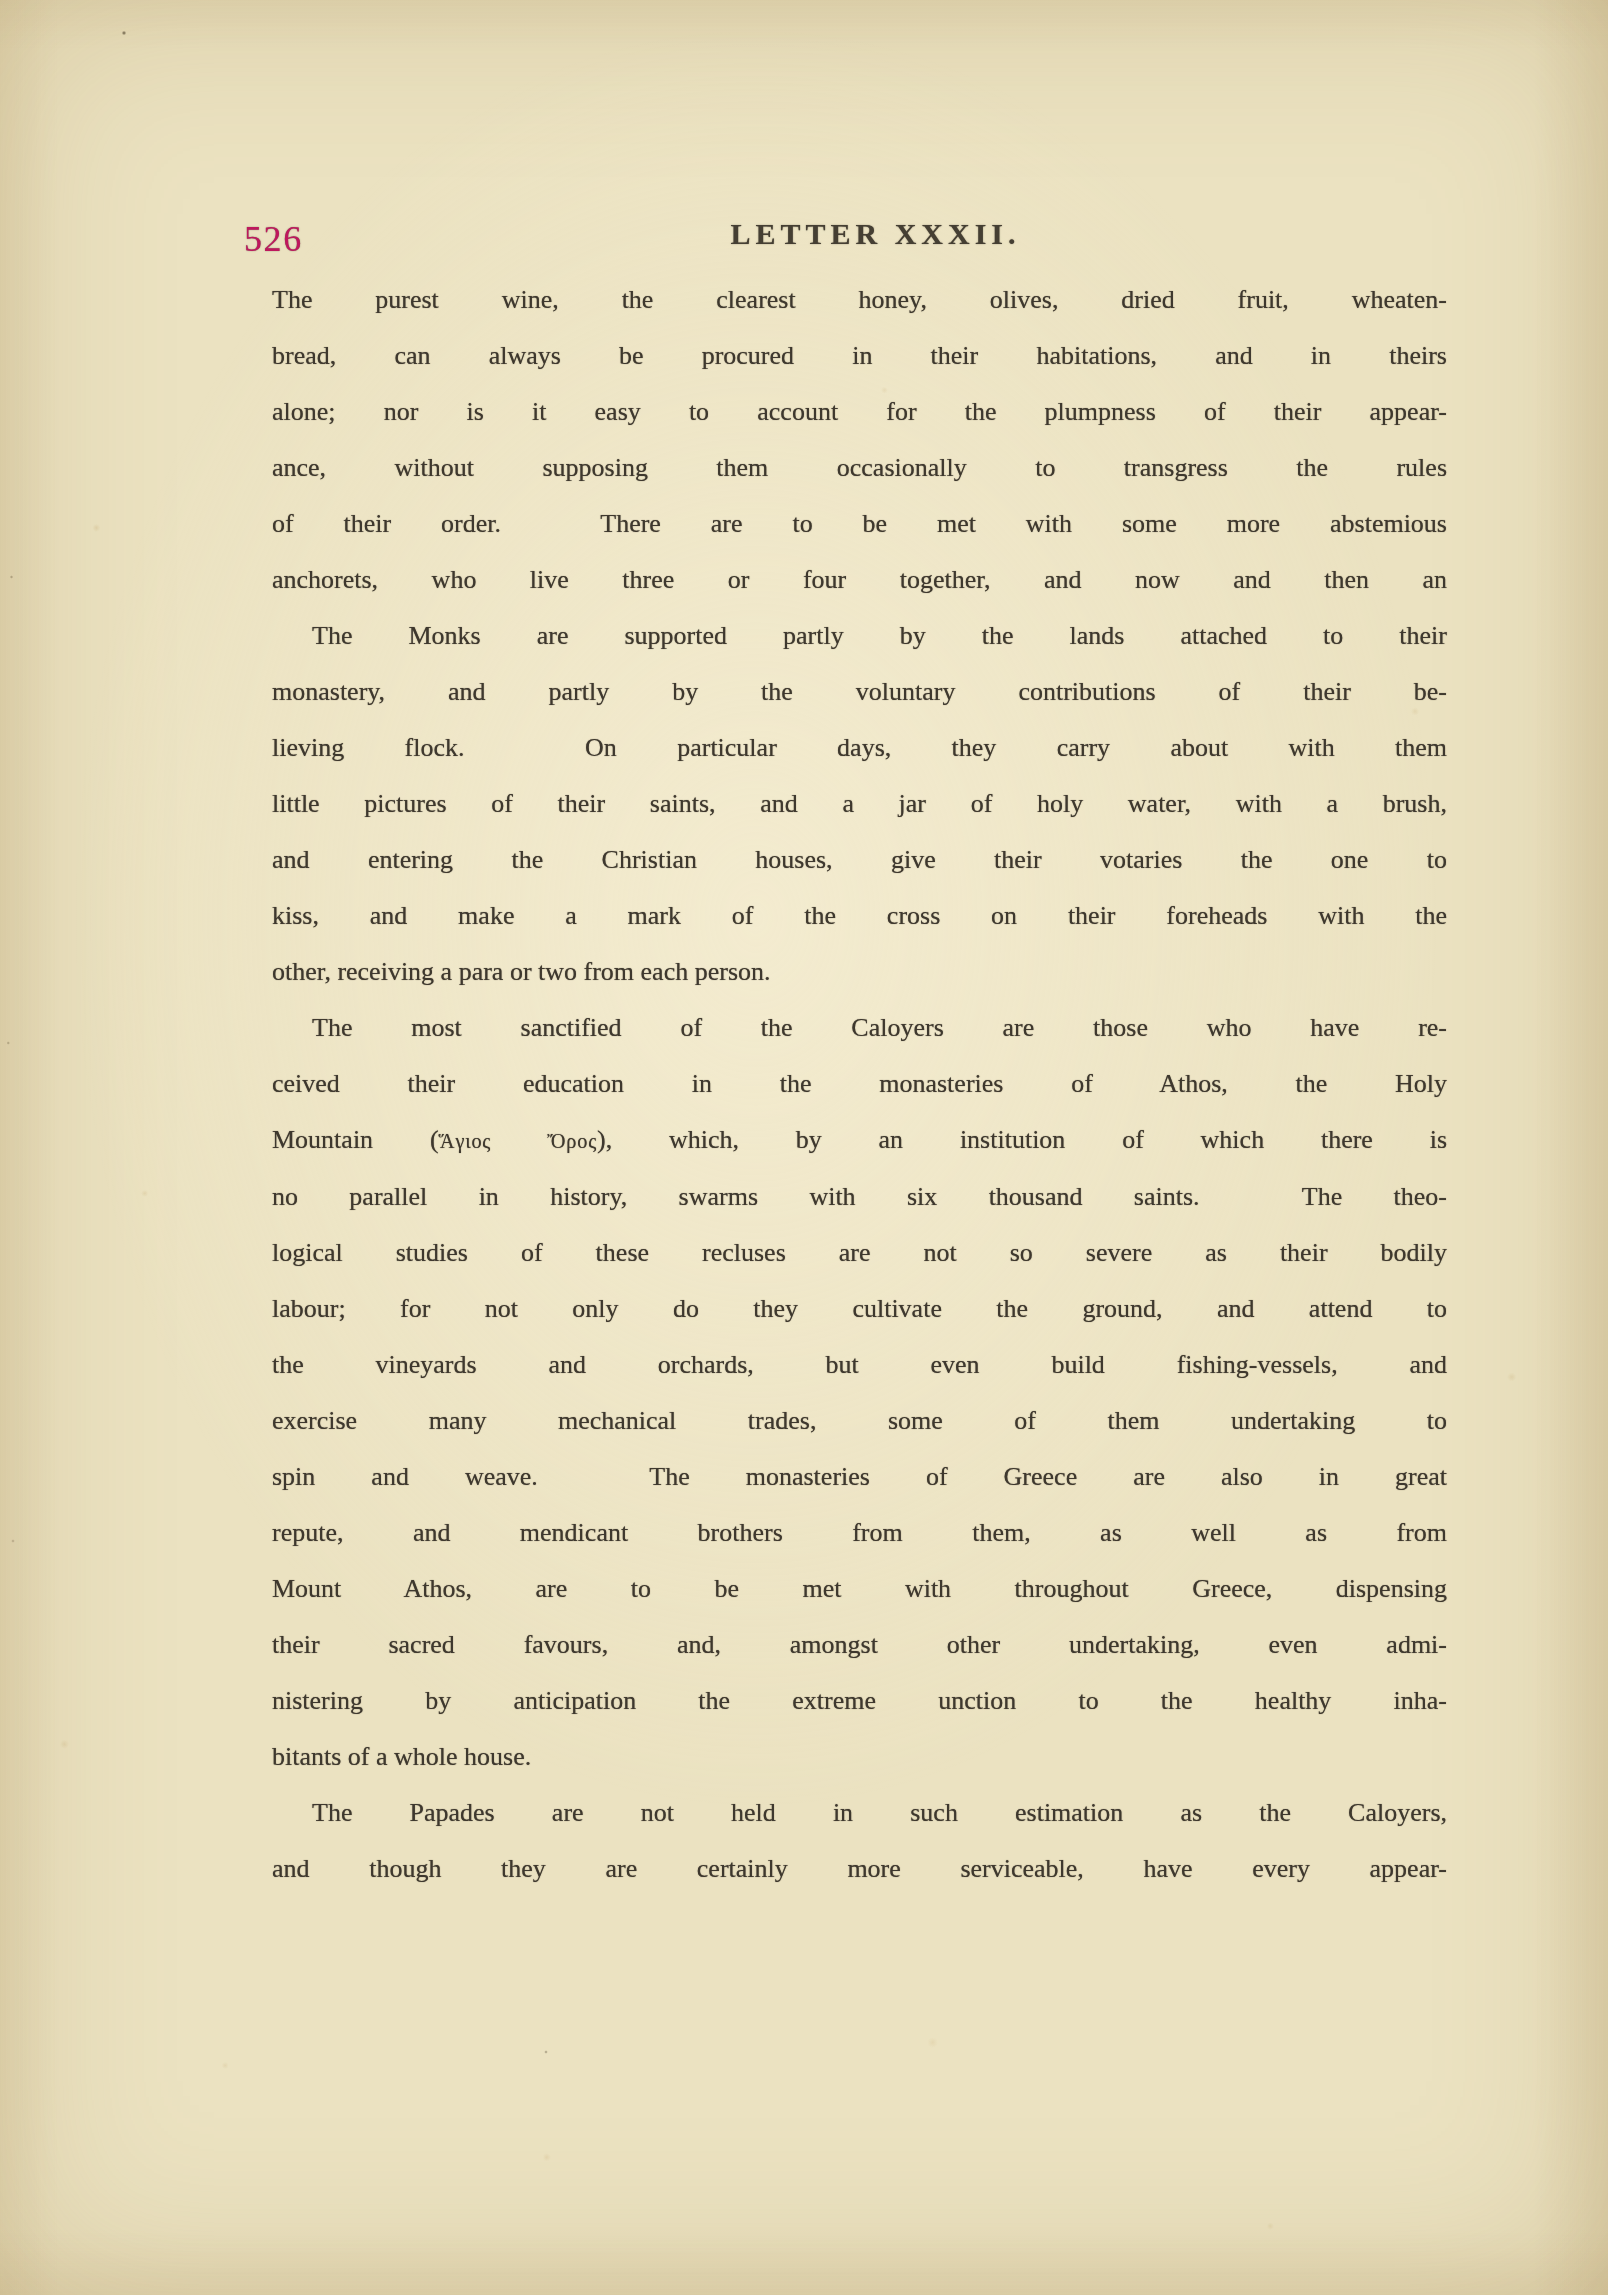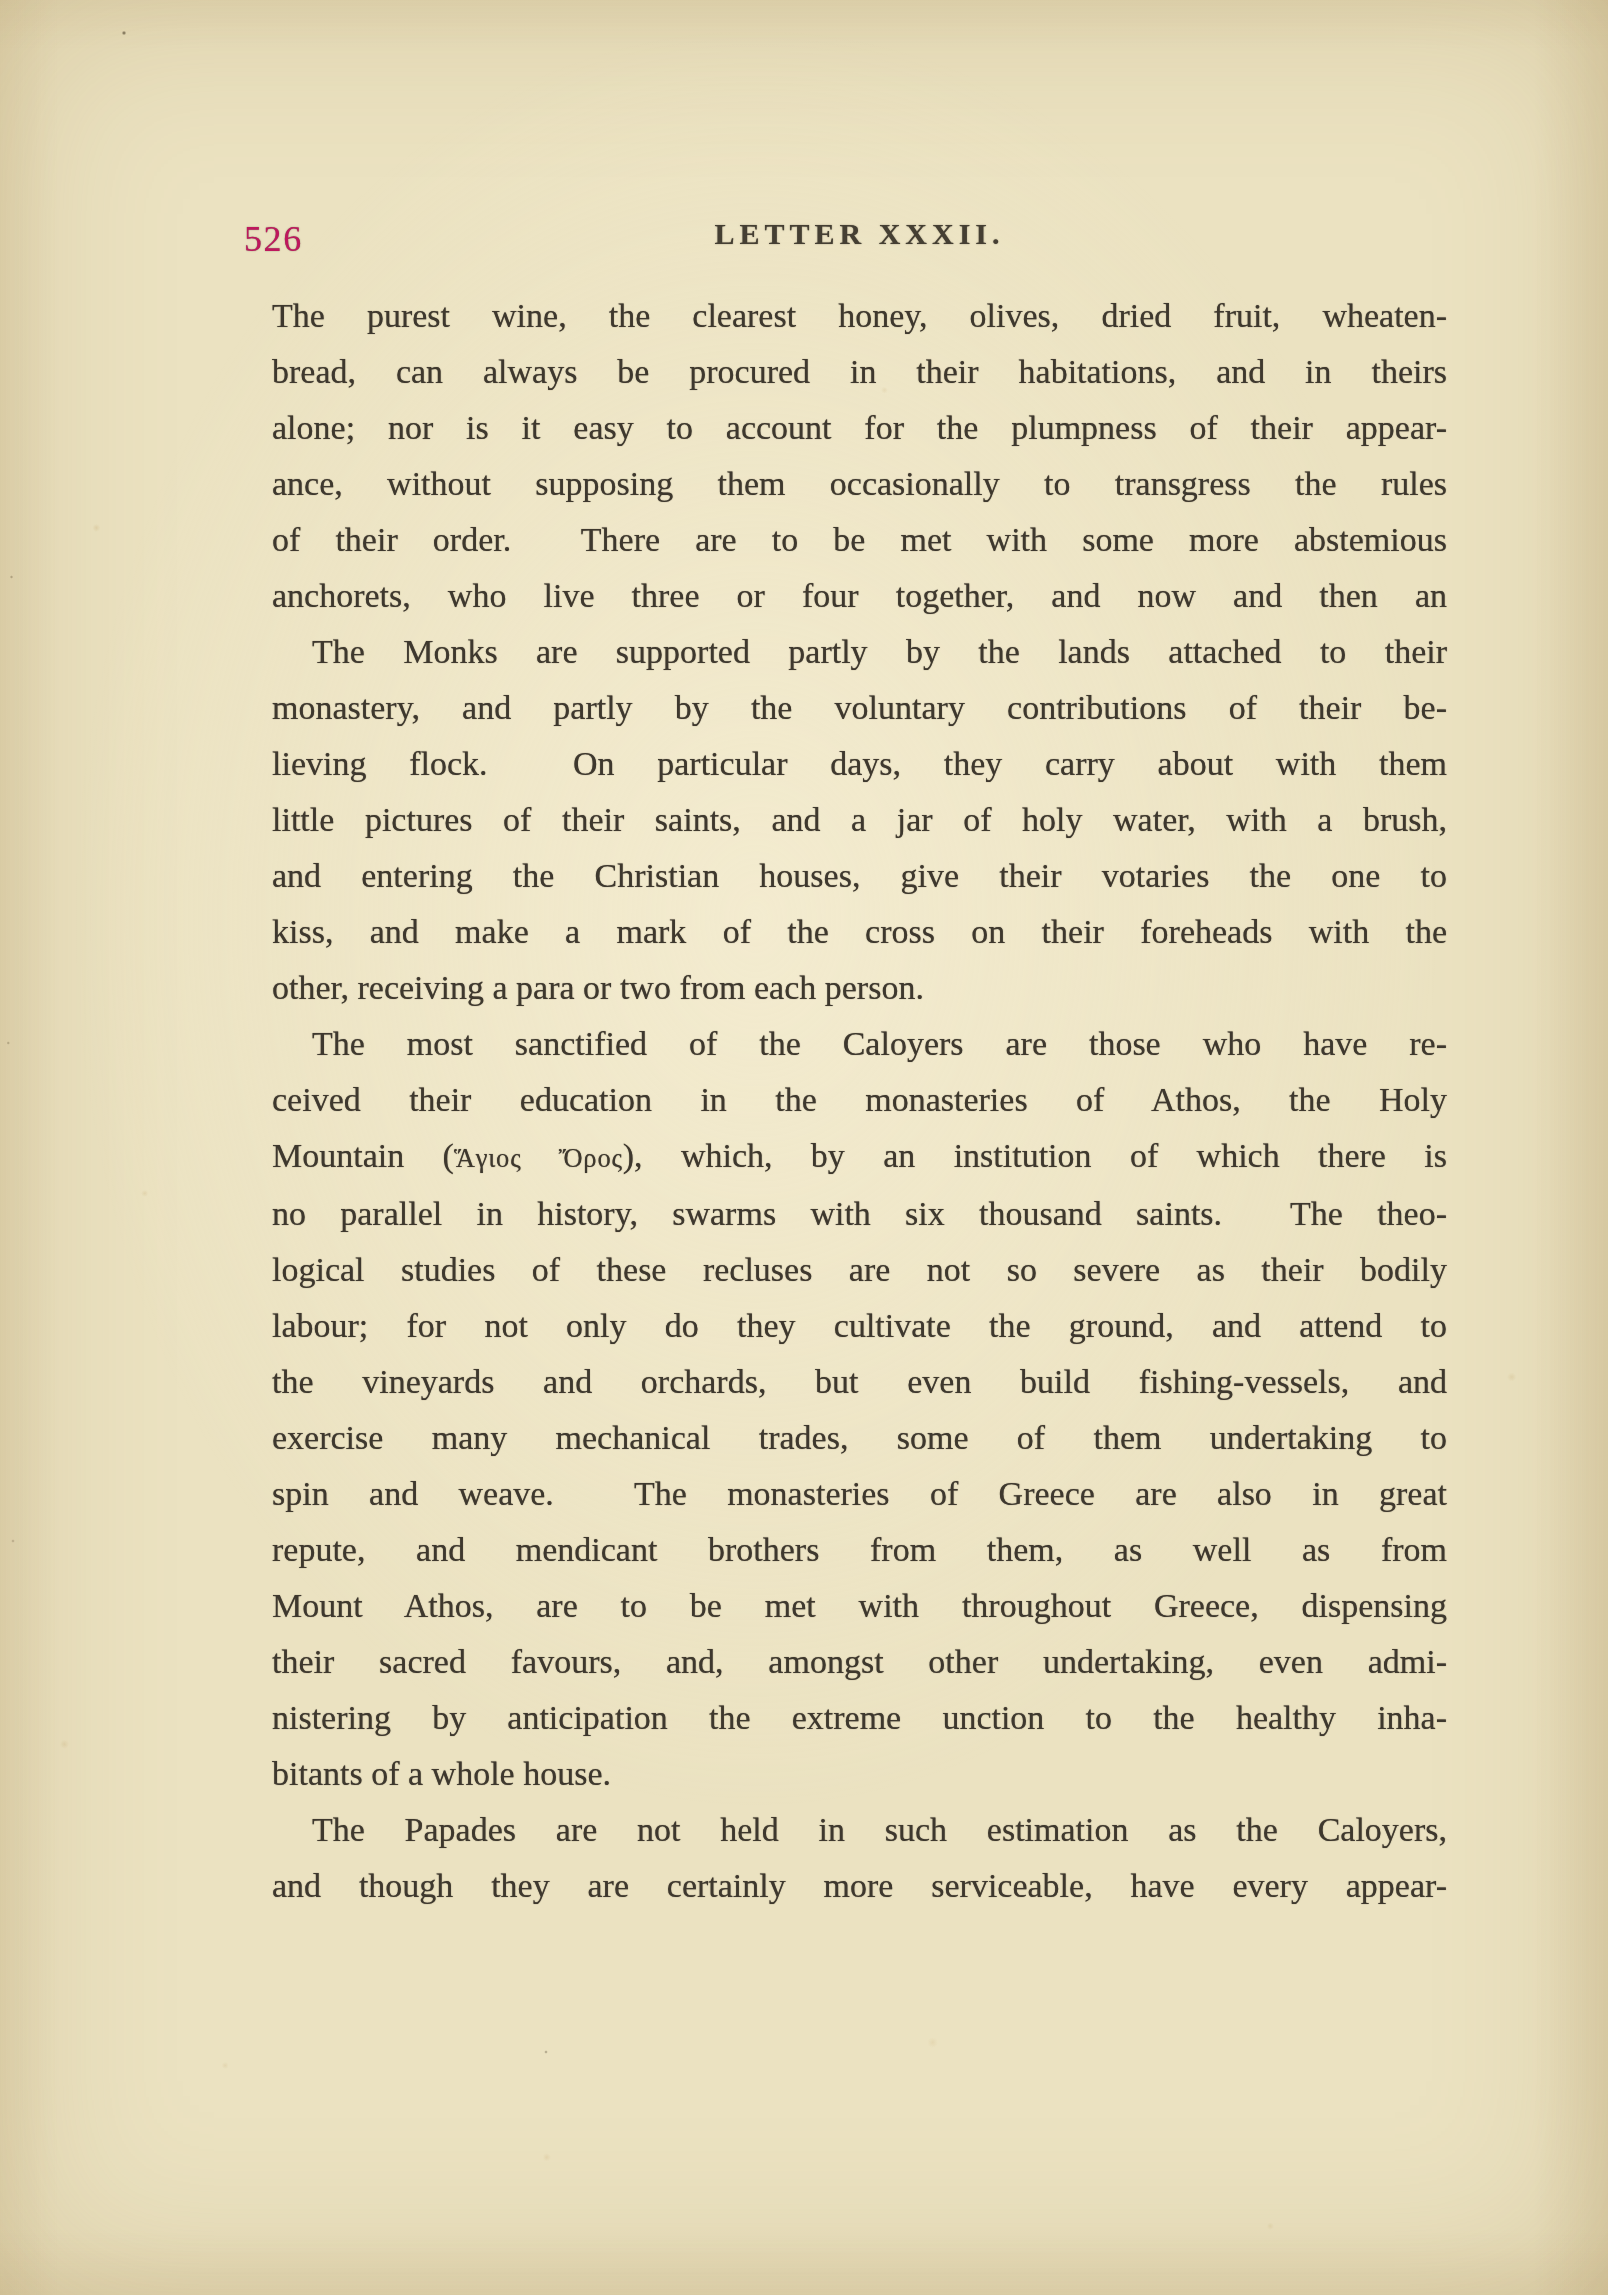--- a/index.html
+++ b/index.html
@@ -40,33 +40,33 @@
 
   .pagehead { position: absolute; top: 0; left: 0; width: 100%; }
   .page-number {
     position: absolute; left: 244px; top: 221px;
     font-size: 36px; line-height: 1;
     letter-spacing: 1.6px;
     color: #be185d;
     text-shadow: 0 0 1.2px rgba(62,54,40,0.7);
   }
   .running-title {
-    position: absolute; left: 272px; top: 219px; width: 1175px;
+    position: absolute; left: 288px; top: 219px; width: 1175px;
     text-align: center;
     font-size: 30px; line-height: 1;
     font-weight: bold;
     letter-spacing: 5px;
     color: #453f33;
     text-shadow: 0 0 1.3px rgba(62,54,40,0.65);
   }
 
   .text-block {
     position: absolute;
-    left: 272px; top: 288px; width: 1175px;
-    font-size: 34px;
+    left: 272px; top: 272px; width: 1175px;
+    font-size: 26px;
     line-height: 56px;
     text-shadow: 0 0 1px rgba(58,50,38,0.72);
   }
   .line {
     text-align: justify;
     text-align-last: justify;
     white-space: pre-wrap;
   }
   .line.first { text-indent: 40px; }
   .line.endline { text-align-last: left; }

